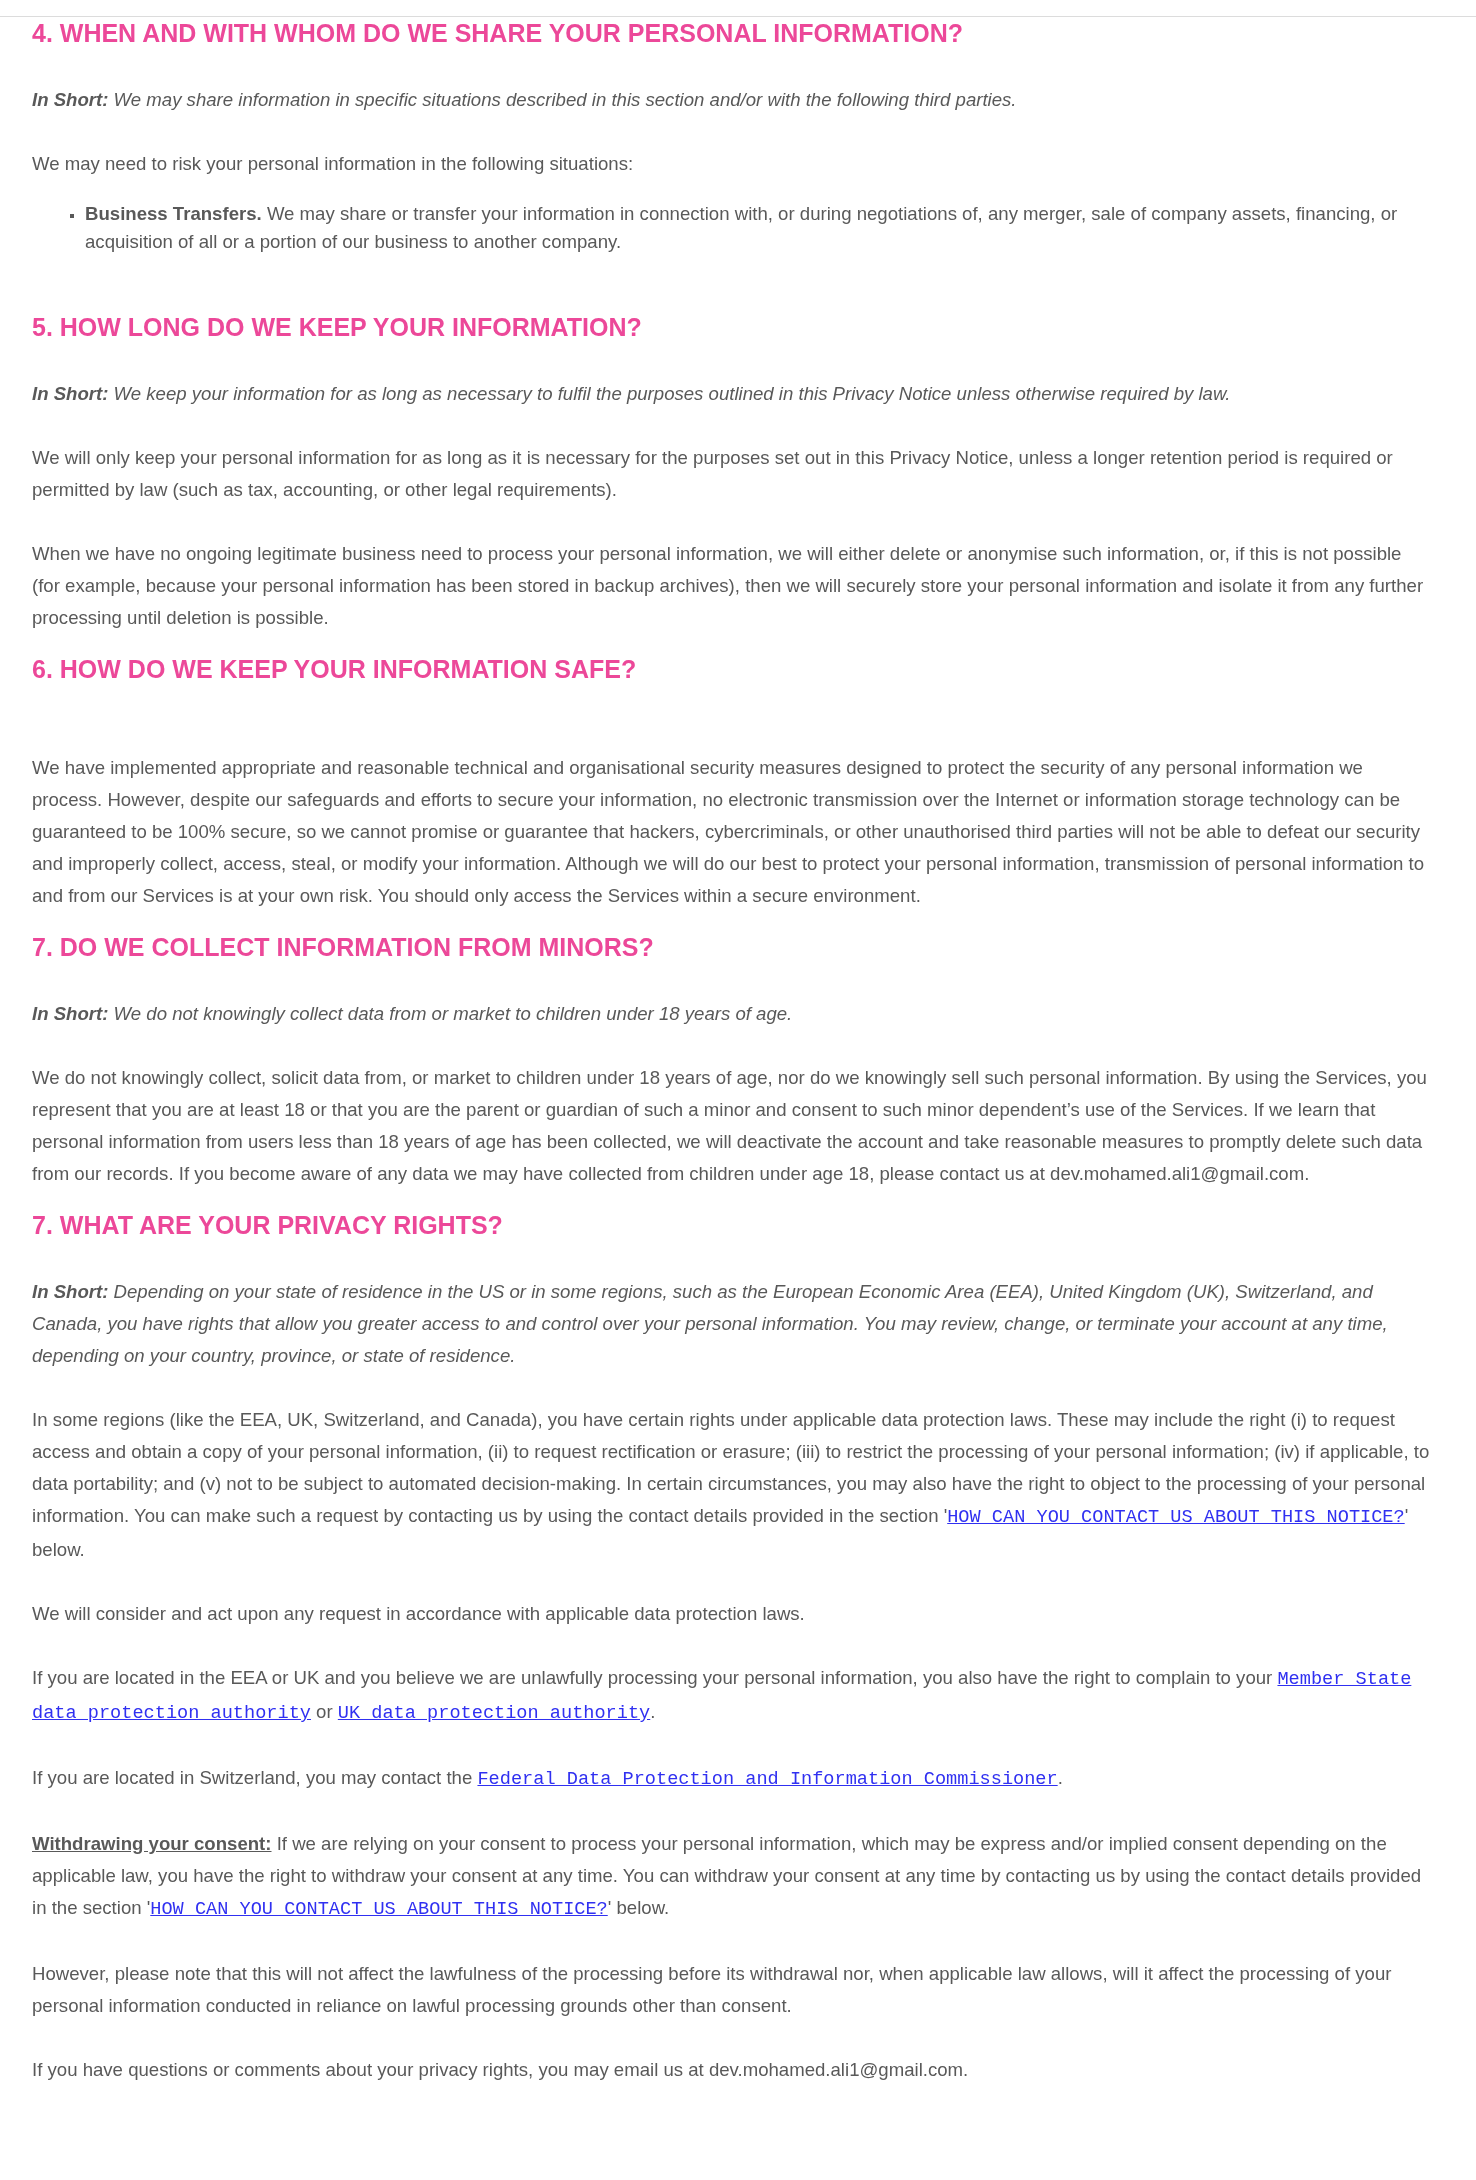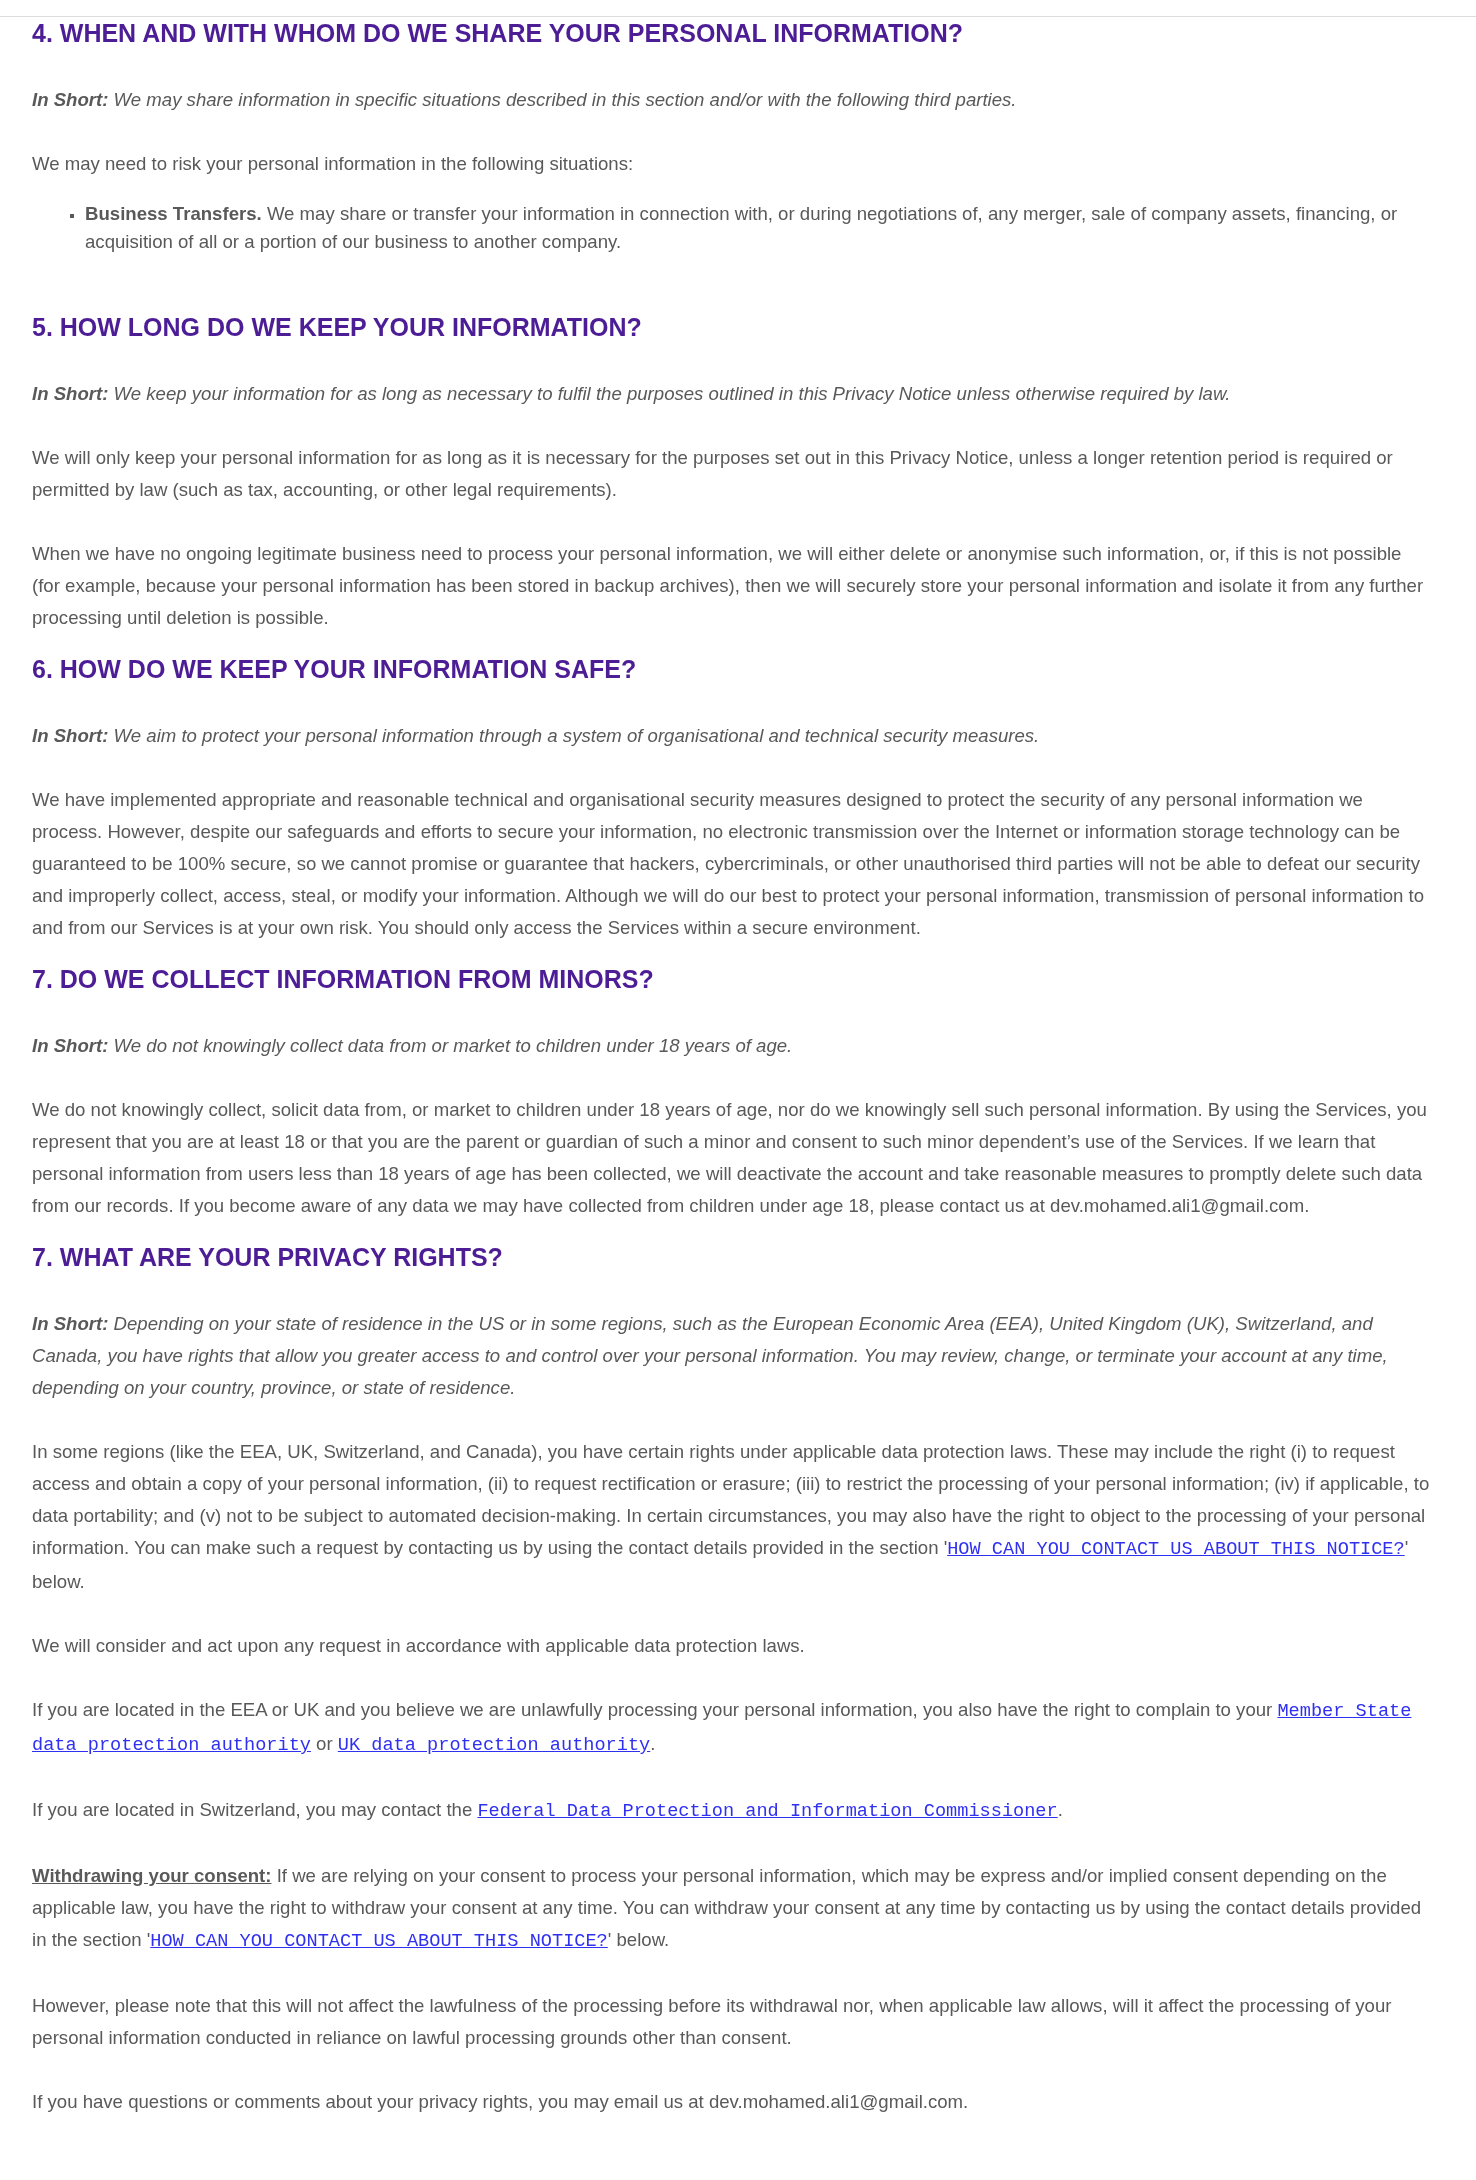--- a/index.html
+++ b/index.html
@@ -16,21 +16,21 @@
     background: #dcdcdc;
   }
   .content {
     position: absolute; left: 32px; top: 17px; width: 1400px;
   }
   h2 {
     margin: 0;
     font-family: "Liberation Sans", sans-serif;
     font-size: 25px;
     font-weight: bold;
-    color: #4c1d95;
+    color: #ec4899;
     line-height: 32px;
   }
   p {
     margin: 0;
     font-size: 18.6px;
     line-height: 32px;
     color: #595959;
   }
   .short b { font-weight: bold; font-style: italic; color: #595959; }
   .short i { }
@@ -72,21 +72,20 @@
     <p>We will only keep your personal information for as long as it is necessary for the purposes set out in this Privacy Notice, unless a longer retention period is required or permitted by law (such as tax, accounting, or other legal requirements).</p>
     <div style="height:32px"></div>
     <p>When we have no ongoing legitimate business need to process your personal information, we will either delete or anonymise such information, or, if this is not possible (for example, because your personal information has been stored in backup archives), then we will securely store your personal information and isolate it from any further processing until deletion is possible.</p>
   </section>
 
   <div style="height:19px"></div>
 
   <section>
     <h2>6. HOW DO WE KEEP YOUR INFORMATION SAFE?</h2>
     <div style="height:35px"></div>
-    <p class="short"><b>In Short:</b><i> We aim to protect your personal information through a system of organisational and technical security measures.</i></p>
     <div style="height:32px"></div>
     <p>We have implemented appropriate and reasonable technical and organisational security measures designed to protect the security of any personal information we process. However, despite our safeguards and efforts to secure your information, no electronic transmission over the Internet or information storage technology can be guaranteed to be 100% secure, so we cannot promise or guarantee that hackers, cybercriminals, or other unauthorised third parties will not be able to defeat our security and improperly collect, access, steal, or modify your information. Although we will do our best to protect your personal information, transmission of personal information to and from our Services is at your own risk. You should only access the Services within a secure environment.</p>
   </section>
 
   <div style="height:19px"></div>
 
   <section>
     <h2>7. DO WE COLLECT INFORMATION FROM MINORS?</h2>
     <div style="height:35px"></div>
     <p class="short"><b>In Short:</b><i> We do not knowingly collect data from or market to children under 18 years of age.</i></p>

